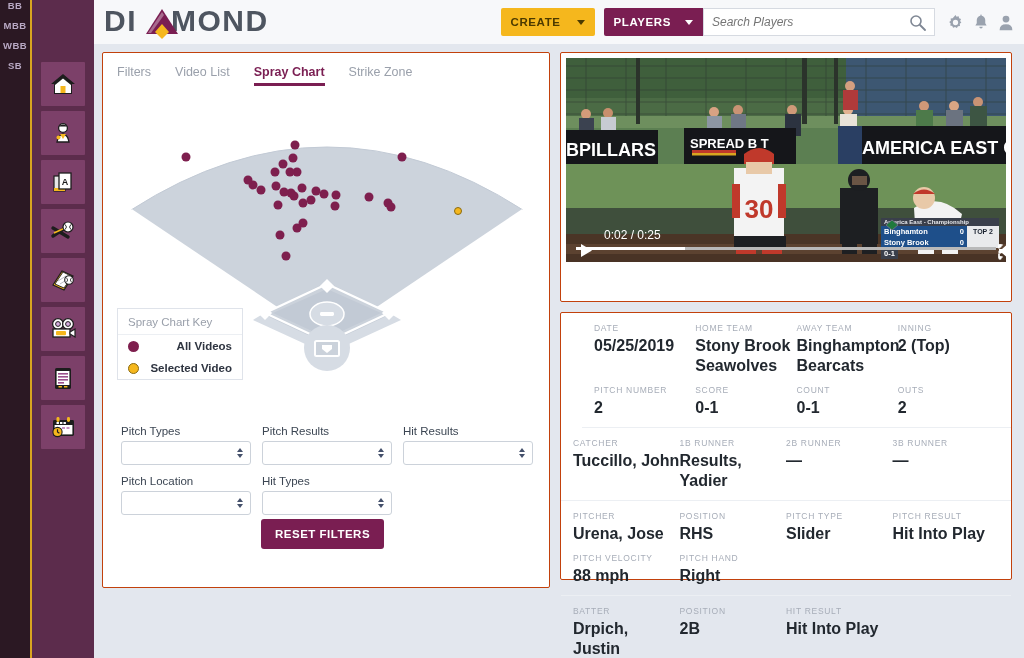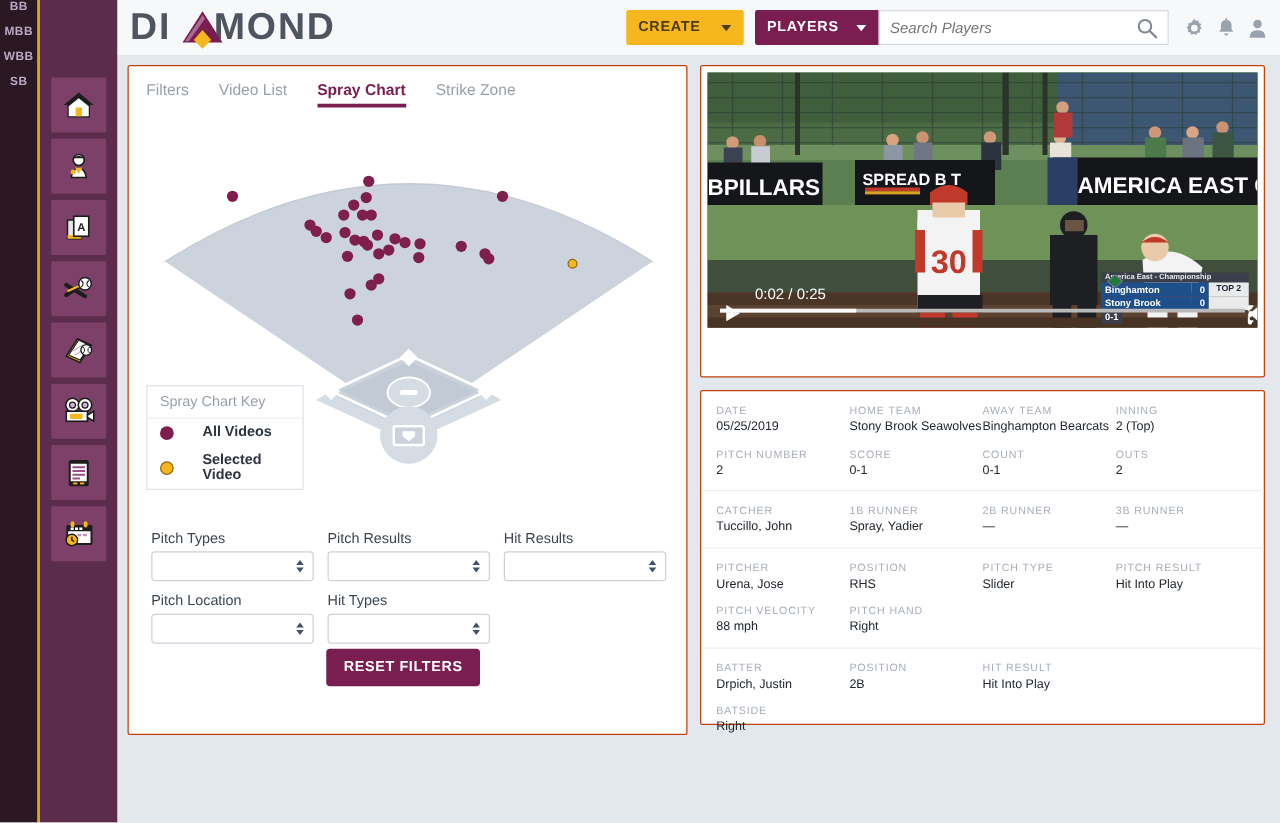--- a/index.html
+++ b/index.html
@@ -63,21 +63,21 @@
   .field-wrap { position: relative; width: 448px; height: 300px; }
   .field-wrap svg { position: absolute; left: 0; top: 0; }
   .dot { position: absolute; width: 9px; height: 9px; border-radius: 50%;
          background: #7e1f4e; transform: translate(-50%, -50%); cursor: pointer; }
   .dot.sel { background: #f5b71d; border: 1.5px solid #8a6a10; width: 8px; height: 8px; }
 
   .key { position: absolute; left: 14px; top: 219px; width: 126px; background: #fff;
          border: 1px solid #dfe3ea; border-radius: 0; margin-top: 36px; }
   .key-title { font-size: 11.5px; color: #9aa0ab; padding: 7px 10px 6px;
                border-bottom: 1px solid #eceff3; }
-  .key-row { display: flex; align-items: center; gap: 23px; padding: 5px 10px; font-size: 11.5px; font-weight: bold; }
+  .key-row { display: flex; align-items: center; gap: 8px; padding: 5px 10px; font-size: 11.5px; font-weight: bold; justify-content: space-between; }
   .key-dot { width: 11px; height: 11px; border-radius: 50%; background: #7e1f4e; flex: 0 0 11px; }
   .key-dot.gold { background: #f5b71d; border: 1.5px solid #8a6a10; }
 
   .filters { position: absolute; left: 18px; top: 372px; width: 412px; }
   .frow { display: flex; gap: 11px; margin-bottom: 10px; }
   .fgroup { width: 130px; }
   .flabel { font-size: 11.5px; color: #3c4653; margin-bottom: 4px; }
   .fselect { width: 130px; height: 24px; background: #fff; border: 1px solid #ccd2da;
              border-radius: 3px; display: flex; align-items: center; justify-content: flex-end;
              padding-right: 7px; cursor: pointer; }
@@ -110,21 +110,21 @@
   .sb-inn { background: #e9eaec; color: #1b2330; font-weight: bold; padding: 1px 3px; font-size: 7px;
             display: flex; align-items: center; justify-content: center; width: 32px; }
   .sb-diamond { background: #e9eaec; width: 32px; display: flex; align-items: center; justify-content: center; }
   .sb-count { background: #3a3f4b; color: #fff; padding: 1px 3px; font-weight: bold; font-size: 7.5px; }
 
   .infocard { width: 452px; height: 268px; padding: 0; }
   .isec { padding: 10px 12px 9px; border-bottom: 1px solid #eceff3; display: flex; }
   .isec:last-child { border-bottom: 0; }
   .icell { width: 25%; }
   .ilabel { font-size: 8.5px; color: #a7adb8; letter-spacing: .7px; text-transform: uppercase; margin-bottom: 3px; }
-  .ival { font-size: 10px; font-weight: normal; color: #22282f; line-height: 1.25; }
+  .ival { font-size: 16px; font-weight: bold; color: #22282f; line-height: 1.25; }
   .subrow { display: flex; margin-top: 9px; }
 </style>
 </head>
 <body>
 
 <div id="app">
 
   <div class="rail">
     <div class="rail-item">BB</div>
     <div class="rail-item">MBB</div>
@@ -545,21 +545,21 @@
             </div>
             <div class="vbar">
               <div class="p" id="vprog" style="width: 26%;"></div>
             </div>
           </div>
         </div>
       </div>
 
       <div class="card infocard">
 
-        <div class="isec" style="display:block;">
+        <div class="isec" style="display:block;margin-left:21px;">
           <div style="display:flex;">
             <div class="icell">
               <div class="ilabel">DATE</div>
               <div class="ival">05/25/2019</div>
             </div>
             <div class="icell">
               <div class="ilabel">HOME TEAM</div>
               <div class="ival">Stony Brook Seawolves</div>
             </div>
             <div class="icell">
@@ -591,21 +591,21 @@
           </div>
         </div>
 
         <div class="isec">
           <div class="icell">
             <div class="ilabel">CATCHER</div>
             <div class="ival">Tuccillo, John</div>
           </div>
           <div class="icell">
             <div class="ilabel">1B RUNNER</div>
-            <div class="ival">Spray, Yadier</div>
+            <div class="ival">Results, Yadier</div>
           </div>
           <div class="icell">
             <div class="ilabel">2B RUNNER</div>
             <div class="ival">—</div>
           </div>
           <div class="icell">
             <div class="ilabel">3B RUNNER</div>
             <div class="ival">—</div>
           </div>
         </div>

